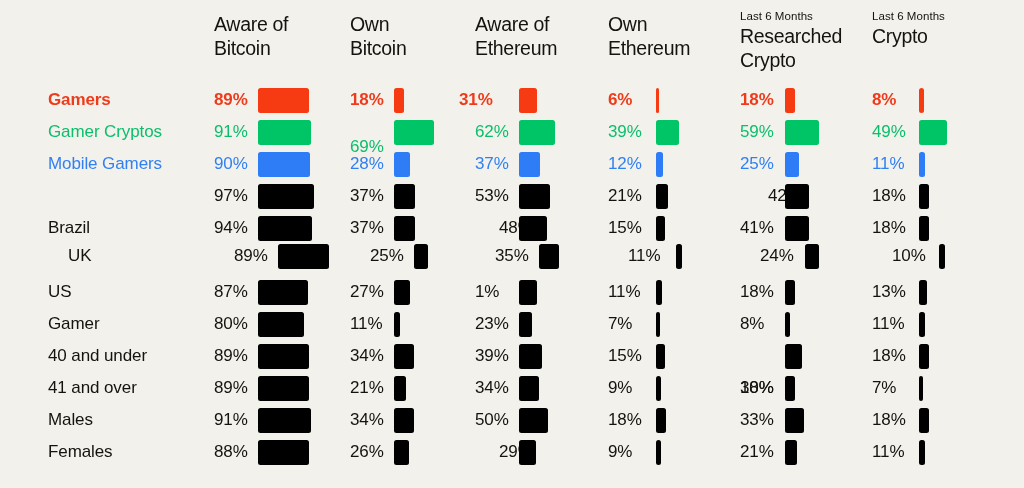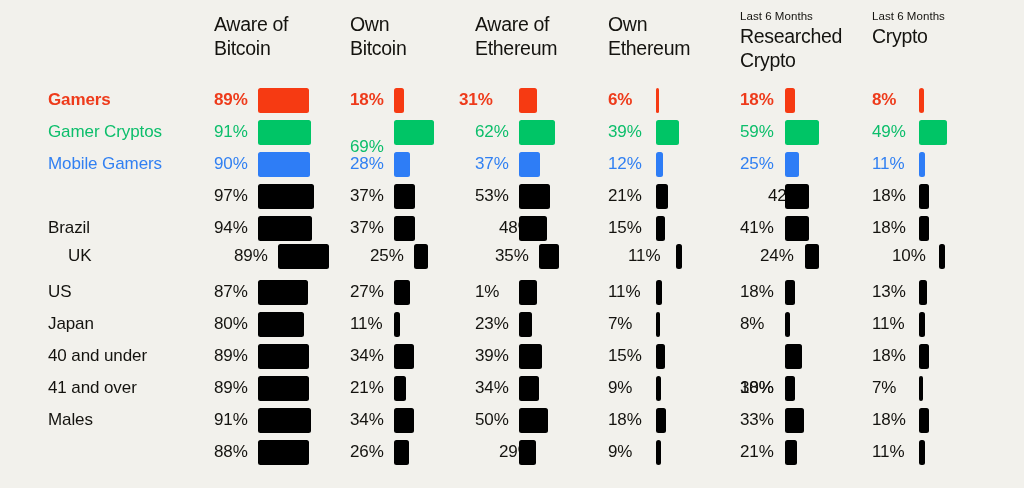--- a/index.html
+++ b/index.html
@@ -218,21 +218,21 @@
         <div class="cell-value c-black" style="left: 475px;">1%</div>
         <div class="cell-bar b-black" style="left: 519px; width: 18px;"></div>
         <div class="cell-value c-black" style="left: 608px;">11%</div>
         <div class="cell-bar b-black" style="left: 656px; width: 6px;"></div>
         <div class="cell-value c-black" style="left: 740px;">18%</div>
         <div class="cell-bar b-black" style="left: 785px; width: 10px;"></div>
         <div class="cell-value c-black" style="left: 872px;">13%</div>
         <div class="cell-bar b-black" style="left: 919px; width: 8px;"></div>
       </div>
       <div class="row" style="top: 308px;">
-        <div class="row-label c-black">Japan</div>
+        <div class="row-label c-black">Gamer</div>
         <div class="cell-value c-black" style="left: 214px;">80%</div>
         <div class="cell-bar b-black" style="left: 258px; width: 46px;"></div>
         <div class="cell-value c-black" style="left: 350px;">11%</div>
         <div class="cell-bar b-black" style="left: 394px; width: 6px;"></div>
         <div class="cell-value c-black" style="left: 475px;">23%</div>
         <div class="cell-bar b-black" style="left: 519px; width: 13px;"></div>
         <div class="cell-value c-black" style="left: 608px;">7%</div>
         <div class="cell-bar b-black" style="left: 656px; width: 4px;"></div>
         <div class="cell-value c-black" style="left: 740px;">8%</div>
         <div class="cell-bar b-black" style="left: 785px; width: 5px;"></div>
@@ -278,20 +278,21 @@
         <div class="cell-value c-black" style="left: 475px;">50%</div>
         <div class="cell-bar b-black" style="left: 519px; width: 29px;"></div>
         <div class="cell-value c-black" style="left: 608px;">18%</div>
         <div class="cell-bar b-black" style="left: 656px; width: 10px;"></div>
         <div class="cell-value c-black" style="left: 740px;">33%</div>
         <div class="cell-bar b-black" style="left: 785px; width: 19px;"></div>
         <div class="cell-value c-black" style="left: 872px;">18%</div>
         <div class="cell-bar b-black" style="left: 919px; width: 10px;"></div>
       </div>
       <div class="row" style="top: 436px;">
+        <div class="row-label c-black">Females</div>
         <div class="cell-value c-black" style="left: 214px;">88%</div>
         <div class="cell-bar b-black" style="left: 258px; width: 51px;"></div>
         <div class="cell-value c-black" style="left: 350px;">26%</div>
         <div class="cell-bar b-black" style="left: 394px; width: 15px;"></div>
         <div class="cell-value c-black" style="left: 475px; margin-left: 24px;">29%</div>
         <div class="cell-bar b-black" style="left: 519px; width: 17px;"></div>
         <div class="cell-value c-black" style="left: 608px;">9%</div>
         <div class="cell-bar b-black" style="left: 656px; width: 5px;"></div>
         <div class="cell-value c-black" style="left: 740px;">21%</div>
         <div class="cell-bar b-black" style="left: 785px; width: 12px;"></div>

